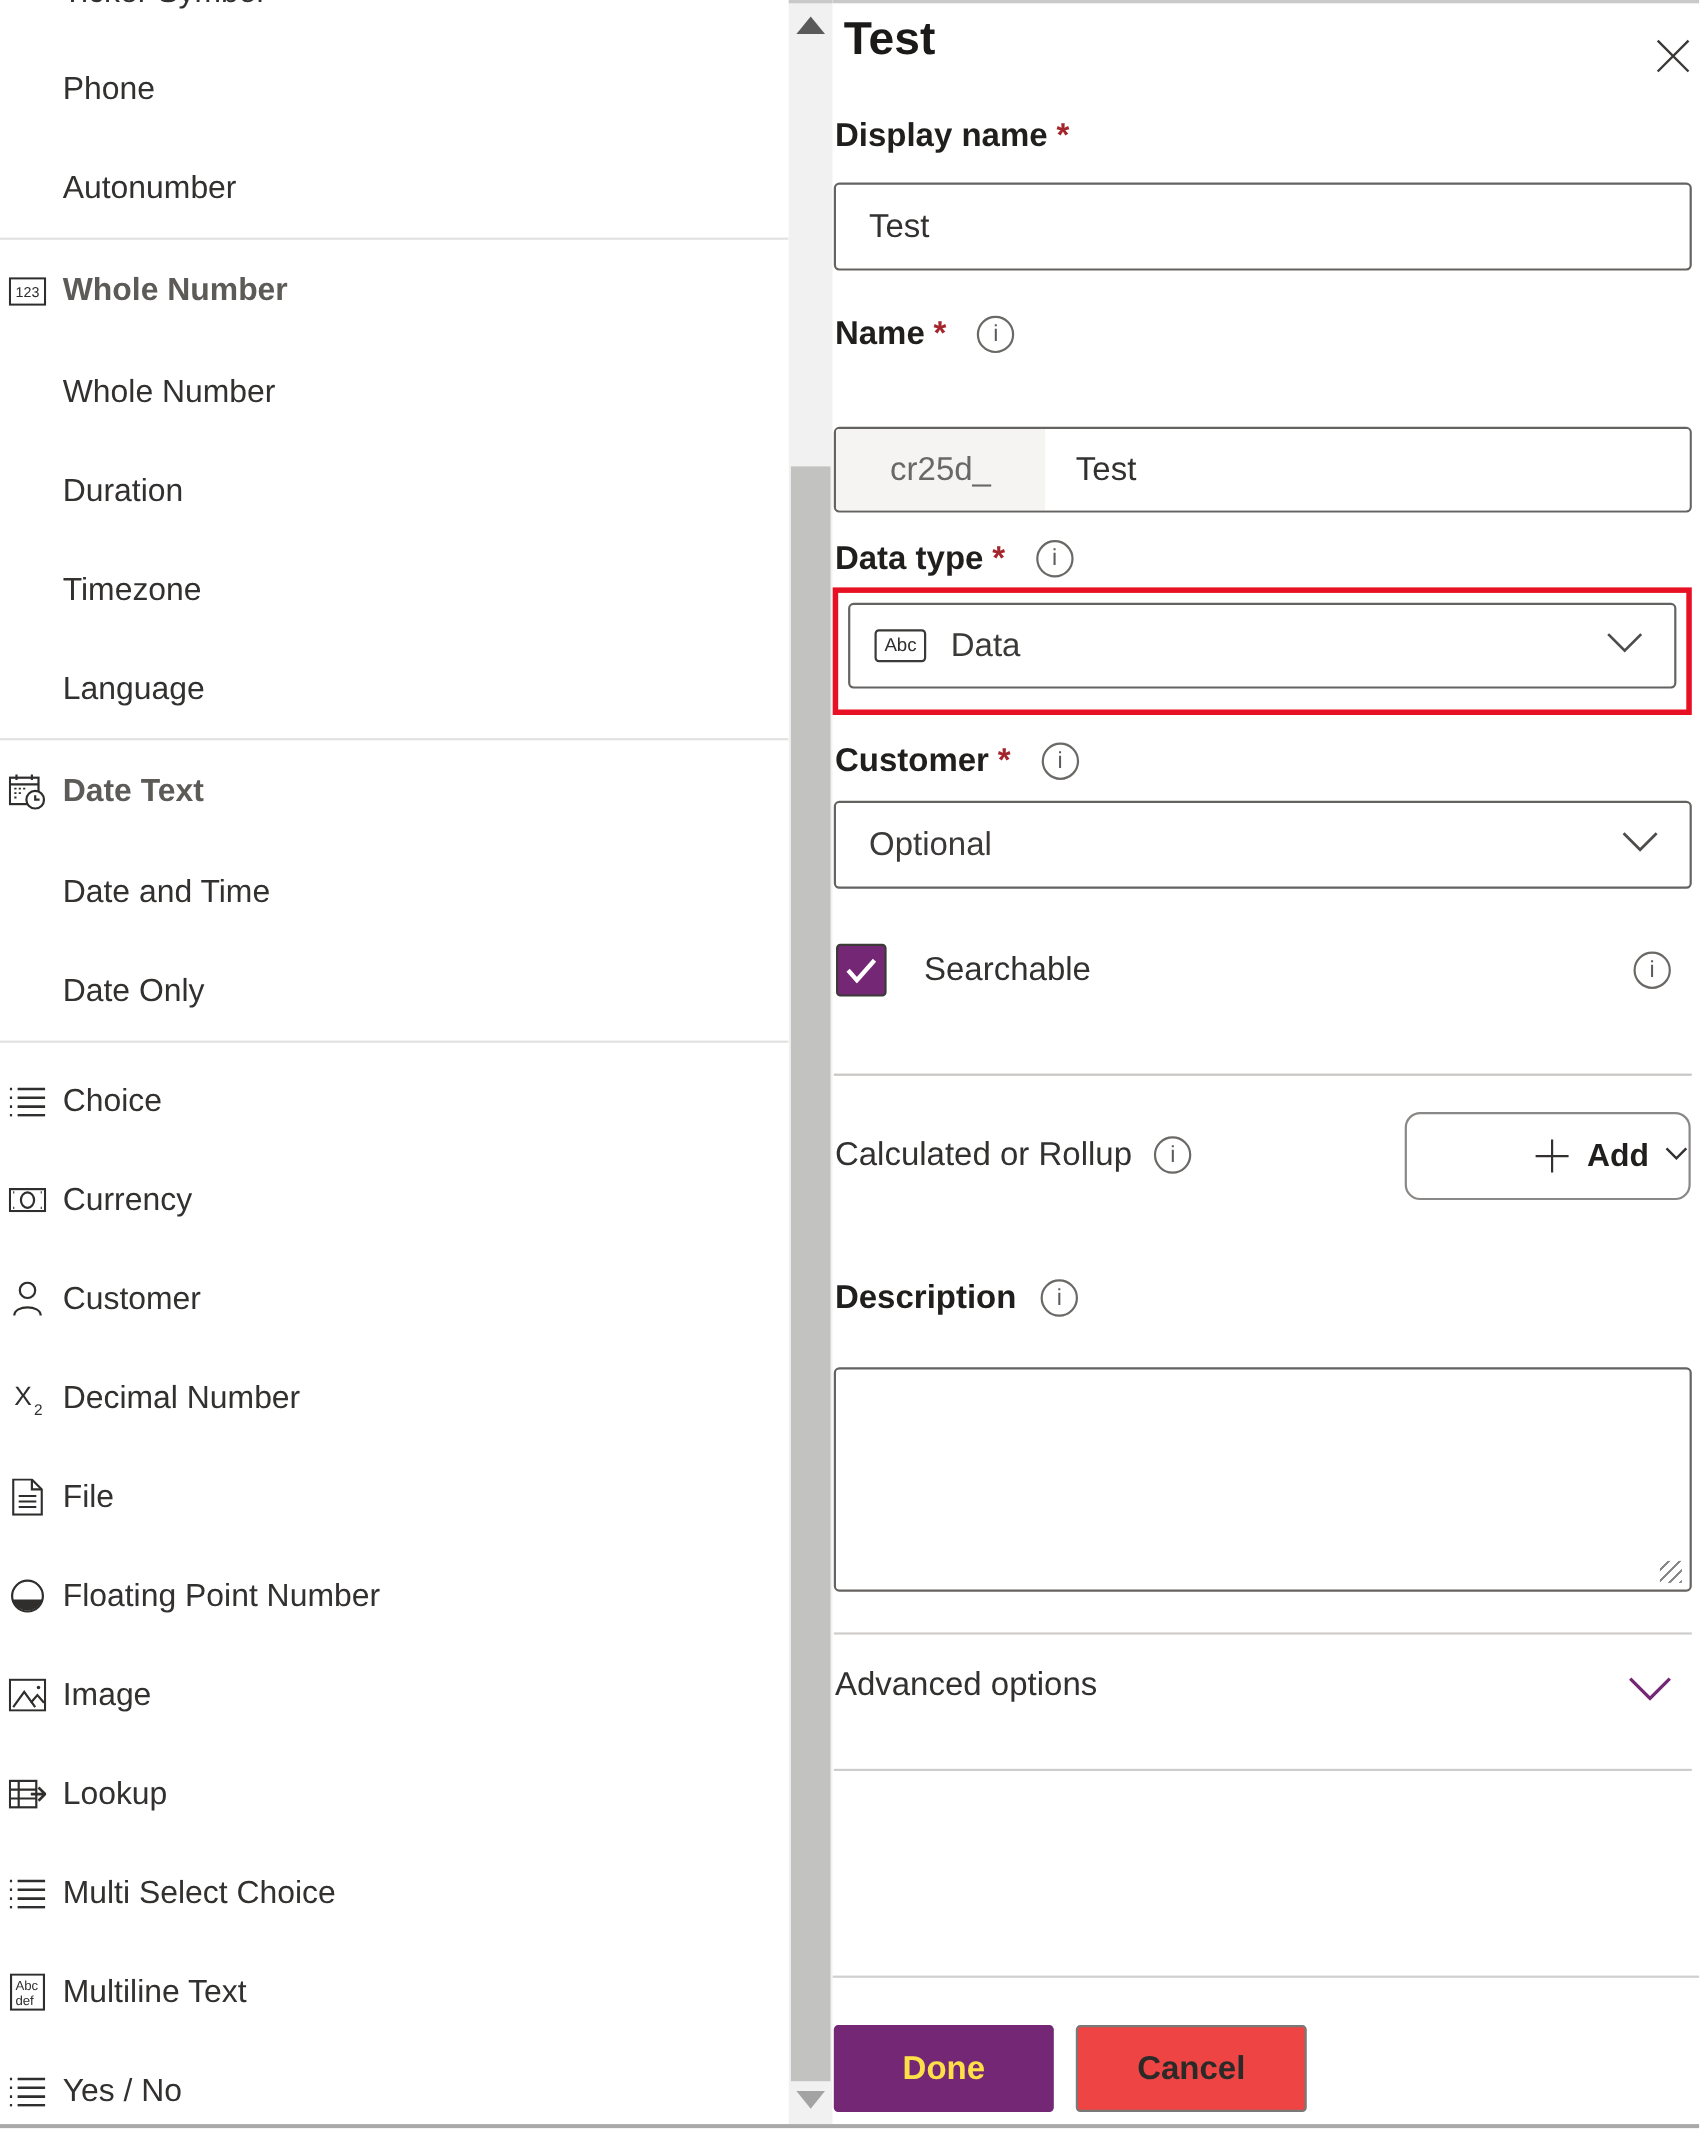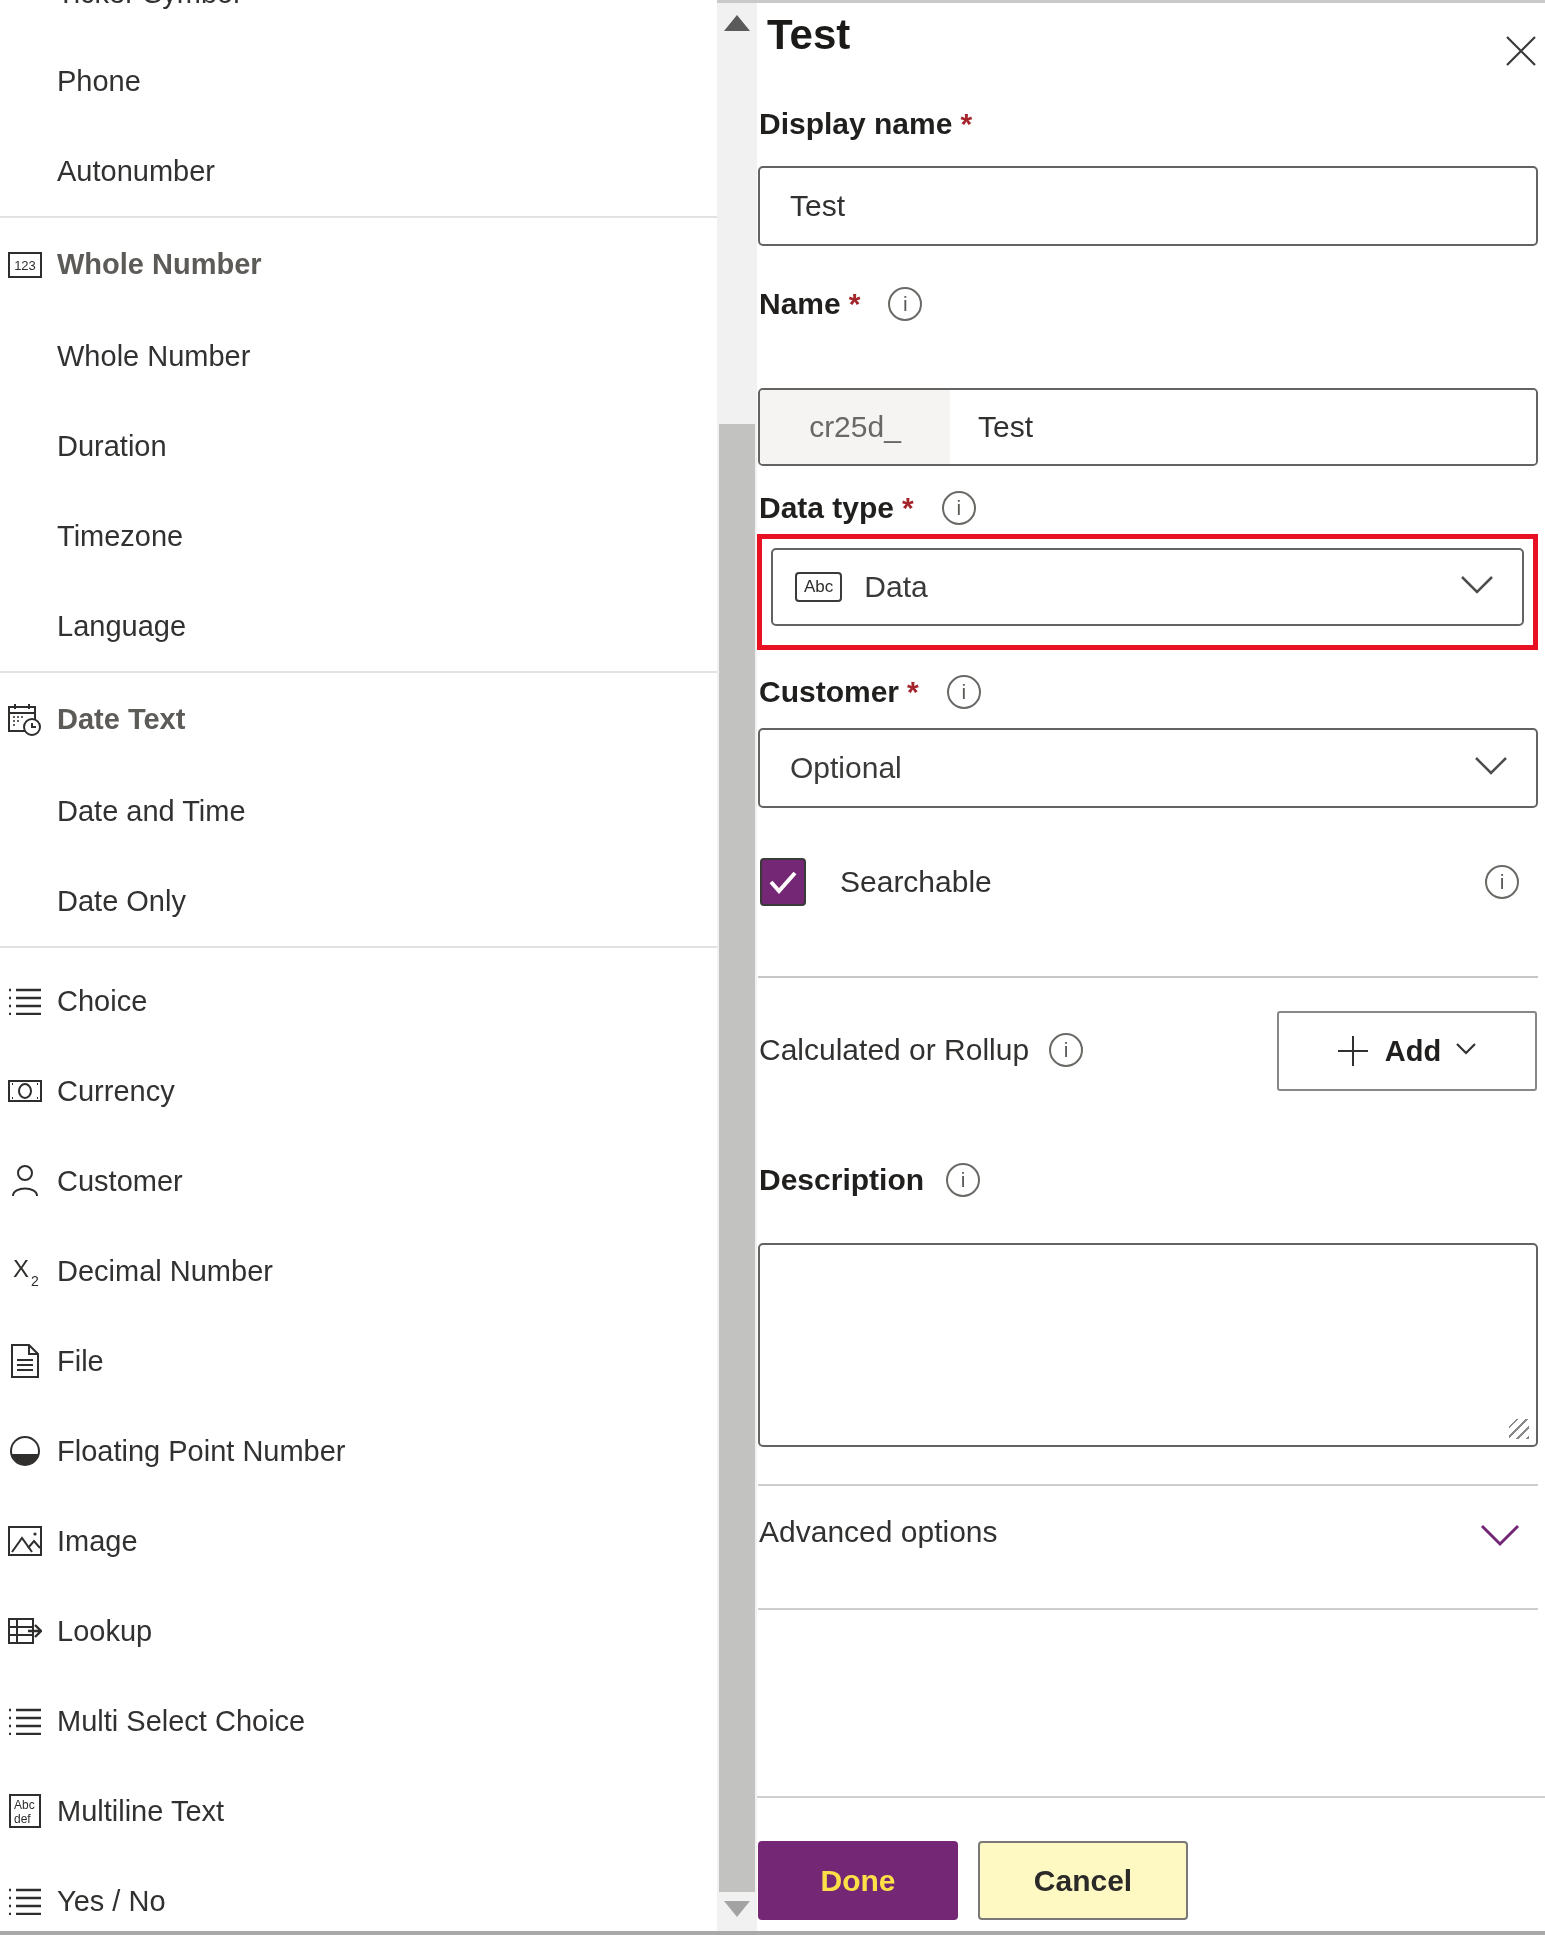--- a/index.html
+++ b/index.html
@@ -55,35 +55,35 @@
   .req-select .sel-text { margin-left:30px; }
 
   .chk-row { left:3px; top:854px; width:778px; height:50px; display:flex; align-items:center; }
   .checkbox { width:46px; height:48px; background:#742774; border:2px solid #3b3a39; border-radius:4px; display:flex; align-items:center; justify-content:center; cursor:pointer; flex:none; }
   .chk-label { font-size:30px; color:#323130; margin-left:34px; }
   .chk-row .info-i { position:absolute; right:19px; }
 
   .divider { left:1px; width:780px; height:2px; background:#cfcdcb; }
 
   .calc-label { left:2px; top:1030px; font-size:30px; font-weight:400; color:#323130; display:flex; align-items:center; }
-  .add-btn { left:520px; top:1008px; width:260px; height:80px; border:2px solid #8a8886; border-radius:3px; background:#fff; display:flex; align-items:center; justify-content:center; cursor:pointer; }
+  .add-btn { left:520px; top:1008px; width:260px; height:80px; border:2px solid #8a8886; border-radius:14px; background:#fff; display:flex; align-items:center; justify-content:flex-end; cursor:pointer; }
   .add-btn .plus { margin-right:16px; display:flex; }
   .add-btn .add-txt { font-size:29px; font-weight:600; color:#201f1e; margin-right:14px; }
 
   .desc-area { left:1px; top:1240px; width:780px; height:204px; resize:none; outline:none; font-size:28px; padding:14px 18px; font-family:"Liberation Sans", sans-serif; position:absolute; }
   .resize-grip { left:752px; top:1416px; width:20px; height:20px; background:
      repeating-linear-gradient(135deg, transparent 0 5px, #8a8886 5px 7px); pointer-events:none; }
 
   .adv-label { left:2px; top:1512px; font-size:30px; color:#323130; font-weight:400; }
   .adv-chev { left:722px; top:1520px; cursor:pointer; }
 
   .footer-divider { left:0px; top:1793px; width:788px; height:2px; background:#d2d0ce; }
   .btn { top:1838px; height:79px; border-radius:4px; font-size:30px; font-weight:600; display:flex; align-items:center; justify-content:center; cursor:pointer; font-family:"Liberation Sans", sans-serif; }
   .btn-done { left:1px; width:200px; background:#742774; color:#fde047; border:none; }
-  .btn-cancel { left:221px; width:210px; background:#fef9c3; color:#2b2a29; border:2px solid #7a7977; }
+  .btn-cancel { left:221px; width:210px; background:#ef4444; color:#2b2a29; border:2px solid #7a7977; }
 
   .bottom-bar { position:absolute; left:0; bottom:0; width:1545px; height:4px; background:#a9a9a9; }
 </style>
 </head>
 <body>
 
 <div class="app">
 
   <aside class="type-list" id="type-sections">
       <div class="section sec0">

